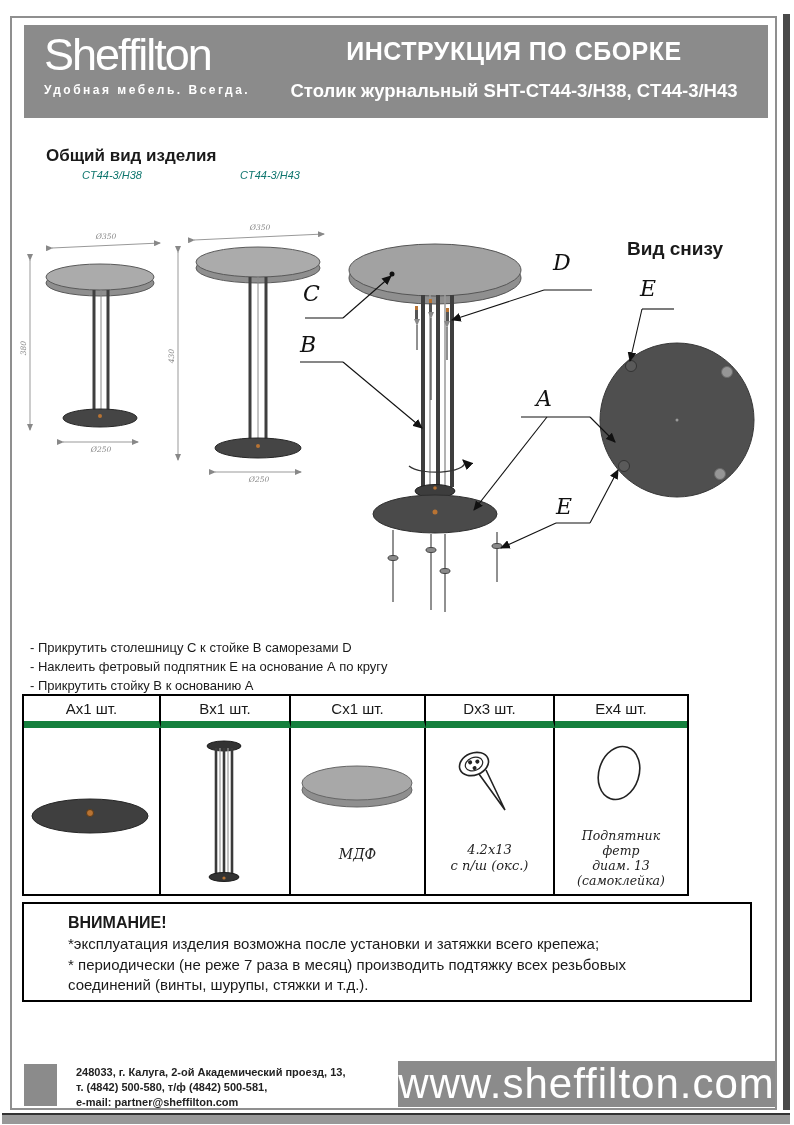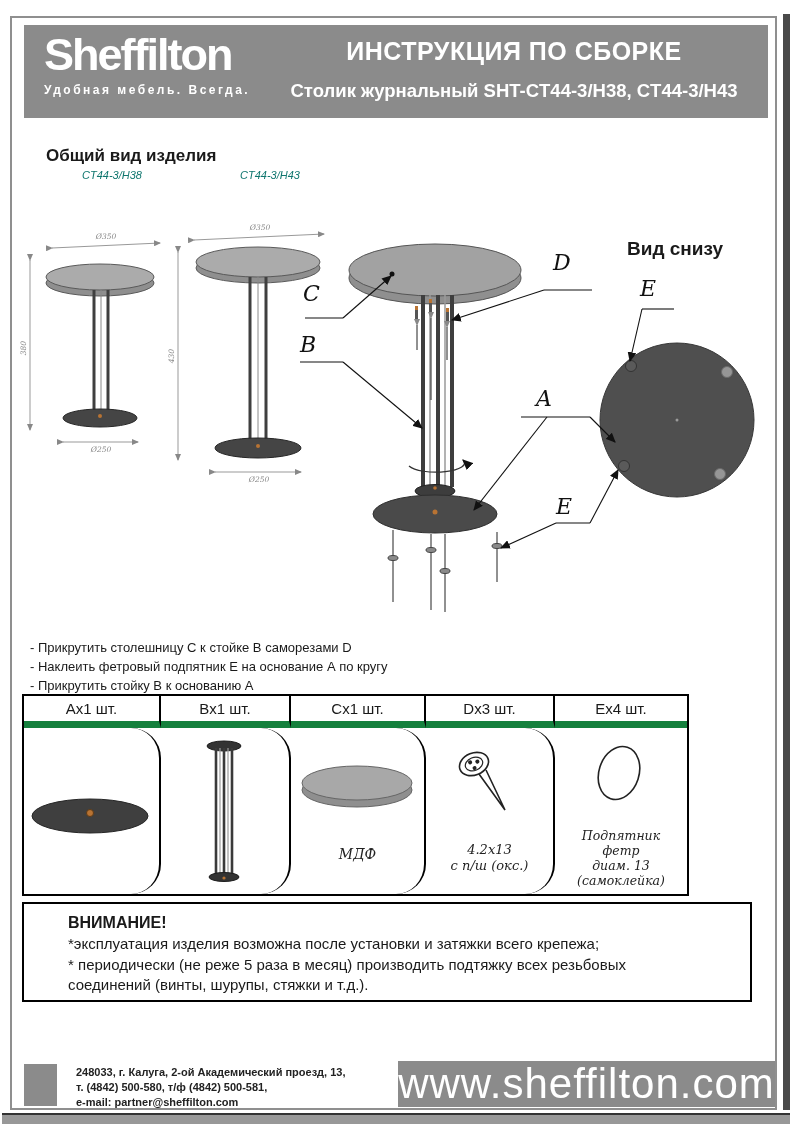--- a/index.html
+++ b/index.html
@@ -5,21 +5,21 @@
   html,body{margin:0;padding:0;background:#fff;}
   .page{position:relative;width:794px;height:1125px;background:#fff;overflow:hidden;
         font-family:"Liberation Sans",sans-serif;color:#1a1a1a;}
   .frame{position:absolute;left:10px;top:16px;width:763px;height:1090px;border:2px solid #8f8f8f;}
   .scan-right{position:absolute;left:783px;top:14px;width:7px;height:1096px;background:#4a4a4a;}
   .scan-bottom{position:absolute;left:2px;top:1113px;width:788px;height:9px;background:#989898;border-top:2px solid #333;}
 
   
   .header{position:absolute;left:24px;top:25px;width:744px;height:93px;background:#8b8b8b;}
   .logo-wrap{position:absolute;left:20px;top:6px;width:210px;}
-  .logo{color:#fff;font-size:45px;font-weight:bold;letter-spacing:-2px;line-height:48px;}
+  .logo{color:#fff;font-size:45px;font-weight:normal;letter-spacing:-2px;line-height:48px;}
   .tagline{color:#fff;font-size:12px;letter-spacing:2.5px;font-weight:bold;margin-top:4px;white-space:nowrap;}
   .hdr-right{position:absolute;left:240px;top:0;width:500px;height:93px;text-align:center;}
   .hdr-title{color:#fff;font-size:25px;font-weight:bold;margin-top:12px;letter-spacing:.5px;}
   .hdr-sub{color:#fff;font-size:18.5px;font-weight:bold;margin-top:14px;}
 
   
   .sec-heading{position:absolute;left:46px;top:146px;font-size:17px;font-weight:bold;}
   .model-label{position:absolute;font-size:11px;font-style:italic;color:#0f766e;}
   .model-1{left:82px;top:169px;}
   .model-2{left:240px;top:169px;}
@@ -30,21 +30,21 @@
   .drawing{position:absolute;left:14px;top:190px;}
 
   
   .steps{position:absolute;left:30px;top:638px;font-size:13px;line-height:19px;}
 
   
   .parts{position:absolute;left:22px;top:694px;width:663px;border:2px solid #000;
          display:grid;grid-template-columns:137px 130px 135px 129px 132px;}
   .parts .hcell{border-right:2px solid #000;border-bottom:7px solid #15803d;height:25px;
          display:flex;align-items:center;justify-content:center;font-size:15px;}
-  .parts .bcell{border-right:2px solid #000;height:166px;position:relative;border-radius:30px;}
+  .parts .bcell{border-right:2px solid #000;height:166px;position:relative;}
   .parts .hcell:nth-child(5n){border-right:none;}
   .parts .bcell:nth-child(5n+10){border-right:none;}
   .part-cap{position:absolute;left:0;width:100%;text-align:center;
        font-family:"DejaVu Serif",serif;font-style:italic;color:#222;}
   .cap-mdf{top:118px;font-size:14px;}
   .cap-d{top:114px;font-size:13px;line-height:16px;}
   .cap-e{top:100px;font-size:12.5px;line-height:15px;}
 
   
   .warning{position:absolute;left:22px;top:902px;width:726px;height:96px;border:2px solid #000;}
@@ -268,21 +268,21 @@
         <div>фетр</div>
         <div>диам. 13</div>
         <div>(самоклейка)</div>
       </div>
     </div>
   </div>
 
   <div class="warning">
     <div class="warn-title">ВНИМАНИЕ!</div>
     <div class="warn-line">*эксплуатация изделия возможна после установки и затяжки всего крепежа;</div>
-    <div class="warn-line">* периодически (не реже 5 раза в месяц) производить подтяжку всех резьбовых</div>
+    <div class="warn-line">* периодически (не реже 7 раза в месяц) производить подтяжку всех резьбовых</div>
     <div class="warn-line warn-indent">соединений (винты, шурупы, стяжки и т.д.).</div>
   </div>
 
 
   <div class="foot-square"></div>
   <div class="foot-addr">
     <div>248033, г. Калуга, 2-ой Академический проезд, 13,</div>
     <div>т. (4842) 500-580, т/ф (4842) 500-581,</div>
     <div>e-mail: partner@sheffilton.com</div>
   </div>

